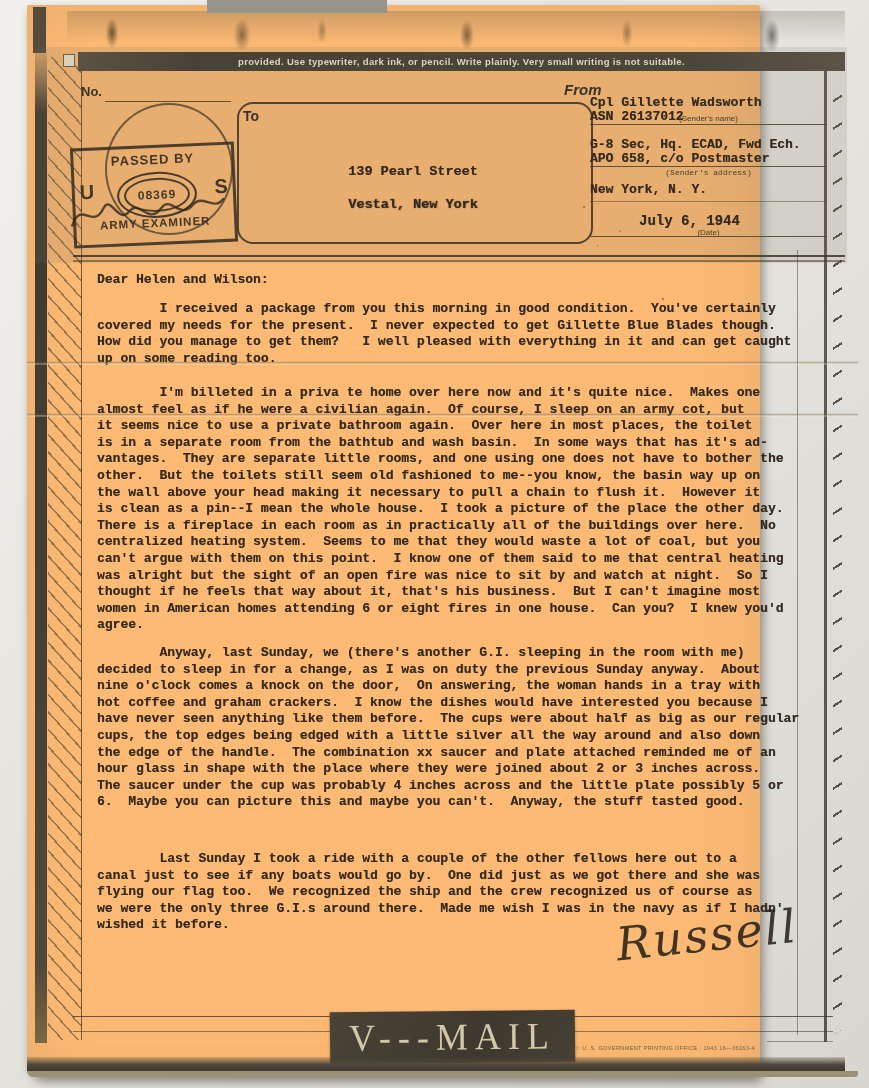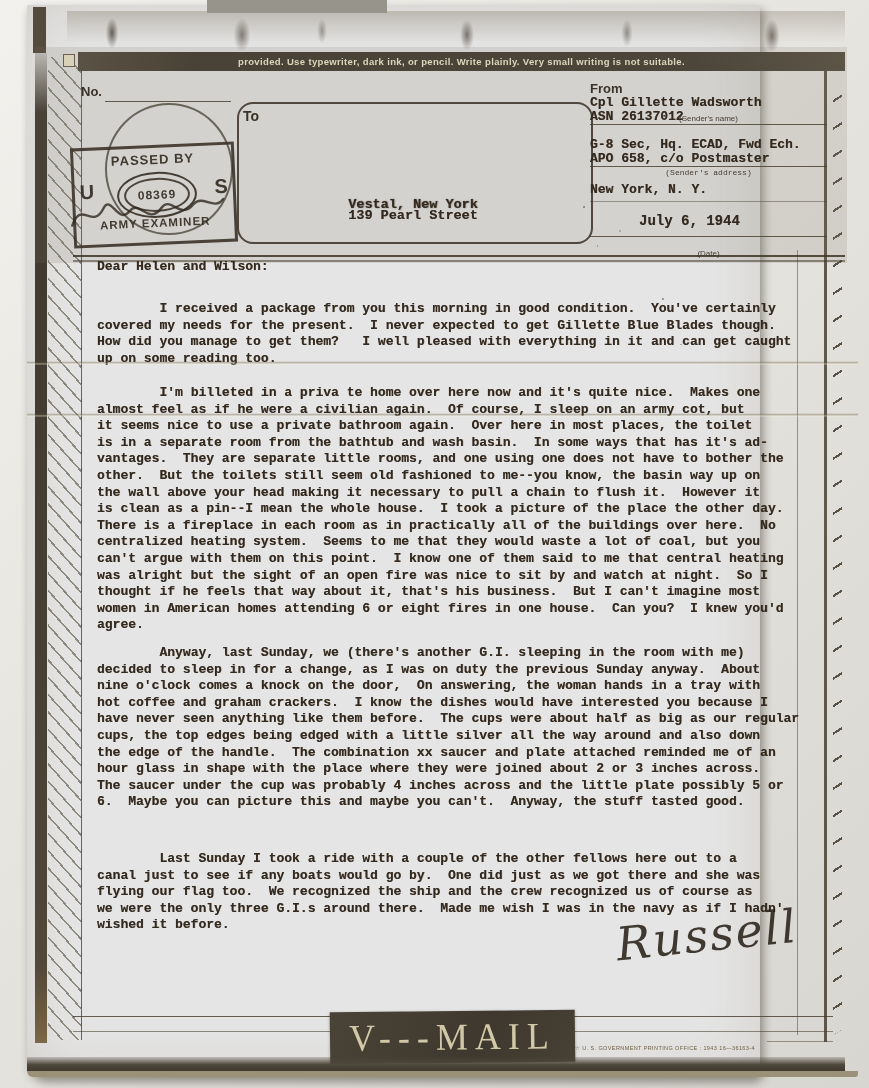--- a/index.html
+++ b/index.html
@@ -4,21 +4,21 @@
 <title>V-Mail Letter Scan</title>
 <style>
   html,body{margin:0;padding:0;}
   body{
     width:869px;height:1088px;position:relative;overflow:hidden;
     background:linear-gradient(135deg,#f2f1ed 0%,#e6e4df 45%,#d8d6d0 100%);
     font-family:"Liberation Sans",sans-serif;
   }
   .paper{
     position:absolute;left:27px;top:5px;width:733px;height:1072px;
-    background:#e5e5e5;
+    background:#fdba74;
     border-radius:2px 3px 8px 16px;
     box-shadow:3px 5px 10px rgba(40,35,25,.45), inset 0 0 60px rgba(120,105,75,.18);
   }
   .header-shade{position:absolute;left:8px;top:42px;width:812px;height:216px;
     background:rgba(118,110,92,.16);pointer-events:none;}
   .top-smudges{position:absolute;left:40px;top:6px;width:778px;height:40px;pointer-events:none;
     background:
       radial-gradient(ellipse 9px 22px at 45px 55%, rgba(40,32,22,.65), transparent 70%),
       radial-gradient(ellipse 12px 24px at 175px 60%, rgba(40,32,22,.5), transparent 70%),
       radial-gradient(ellipse 7px 18px at 255px 50%, rgba(40,32,22,.35), transparent 70%),
@@ -101,58 +101,58 @@
   <div class="small-square"></div>
   <div class="instruction-strip">
     <span>provided.  Use typewriter, dark ink, or pencil.  Write plainly.  Very small writing is not suitable.</span>
   </div>
 
   <div class="print-label" style="left:54px;top:79px;font-size:13px;">No.</div>
   <div class="hline" style="left:78px;top:96px;width:126px;"></div>
 
   <div class="to-box"></div>
   <div class="print-label" style="left:216px;top:103px;font-size:14px;">To</div>
-  <div class="type to-addr-line" style="top:159px;margin-top:44px;">139 Pearl Street</div>
+  <div class="type to-addr-line" style="top:159px;">139 Pearl Street</div>
   <div class="type to-addr-line" style="top:192px;text-shadow:.6px .4px 1.2px rgba(55,42,28,.8);">Vestal, New York</div>
 
-  <div class="print-label" style="left:563px;top:76px;font-size:13px;">From</div>
+  <div class="print-label" style="left:537px;top:76px;font-size:15px;font-style:italic;">From</div>
   <div class="type from-line" style="top:90px;">Cpl Gillette Wadsworth</div>
   <div class="type from-line" style="top:104px;">ASN 26137012</div>
   <div class="hline" style="left:563px;top:119px;width:237px;"></div>
   <div class="caption" style="left:563px;top:109px;width:237px;">(Sender's name)</div>
   <div class="type from-line" style="top:132px;">G-8 Sec, Hq. ECAD, Fwd Ech.</div>
   <div class="type from-line" style="top:146px;">APO 658, c/o Postmaster</div>
   <div class="hline" style="left:563px;top:161px;width:237px;"></div>
   <div class="caption" style="left:563px;top:163px;width:237px;font-family:Liberation Mono, monospace;">(Sender's address)</div>
   <div class="type from-line" style="top:177px;">New York, N. Y.</div>
   <div class="hline" style="left:563px;top:196px;width:237px;opacity:.55;"></div>
   <div class="type from-line" style="left:612px;top:208px;font-size:14px;">July 6, 1944</div>
   <div class="hline" style="left:563px;top:231px;width:237px;"></div>
-  <div class="caption" style="left:563px;top:244px;width:237px;">(Date)</div>
+  <div class="caption" style="left:563px;top:223px;width:237px;">(Date)</div>
 
   <div class="censor-circle"></div>
   <div class="censor">
     <div style="position:absolute;left:0;top:4px;width:100%;text-align:center;font-size:13px;font-weight:bold;letter-spacing:1px;">PASSED BY</div>
     <div style="position:absolute;left:5px;top:30px;font-size:20px;font-weight:bold;">U</div>
     <div style="position:absolute;right:5px;top:30px;font-size:20px;font-weight:bold;">S</div>
     <div class="ellipse-outer">
       <div class="ellipse-inner">
           <span>08369</span>
         </div>
     </div>
     <div style="position:absolute;left:0;top:69px;width:100%;text-align:center;font-size:11.5px;font-weight:bold;letter-spacing:1px;">ARMY EXAMINER</div>
     <svg width="160" height="52" viewBox="0 0 160 52" style="position:absolute;left:-8px;top:36px;overflow:visible;">
       <path d="M4,38 C14,12 24,44 36,22 C44,8 50,40 62,26 C72,14 80,42 94,24 C104,12 112,38 126,22 C136,12 146,30 156,18" fill="none" stroke="rgba(48,40,30,.8)" stroke-width="2.4" stroke-linecap="round"></path>
     </svg>
   </div>
 
   <div class="sep-line" style="top:250px;"></div>
   <div class="sep-line" style="top:255px;opacity:.6;"></div>
 
-  <div class="type letterline" style="top:254px;">Dear Helen and Wilson:</div>
+  <div class="type letterline" style="top:267px;">Dear Helen and Wilson:</div>
   <div class="type letterline" style="top:296px;">        I received a package from you this morning in good condition.  You've certainly
 covered my needs for the present.  I never expected to get Gillette Blue Blades though.
 How did you manage to get them?   I well pleased with everything in it and can get caught
 up on some reading too.</div>
   <div class="type letterline" style="top:380px;">        I'm billeted in a priva te home over here now and it's quite nice.  Makes one
 almost feel as if he were a civilian again.  Of course, I sleep on an army cot, but
 it seems nice to use a private bathroom again.  Over here in most places, the toilet
 is in a separate room from the bathtub and wash basin.  In some ways that has it's ad-
 vantages.  They are separate little rooms, and one using one does not have to bother the
 other.  But the toilets still seem old fashioned to me--you know, the basin way up on

